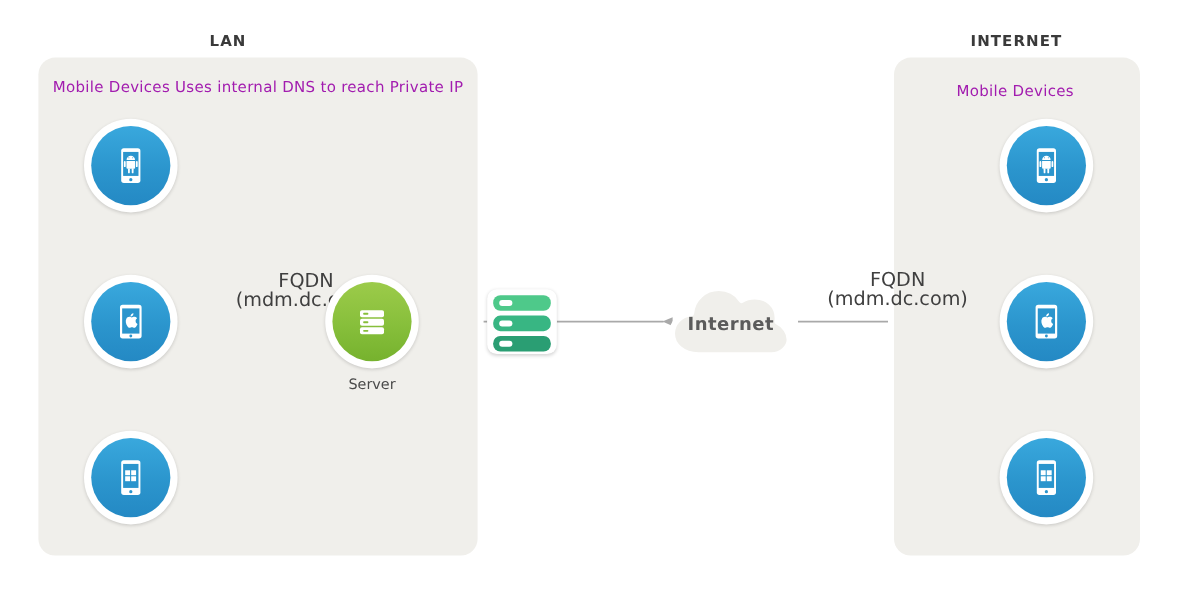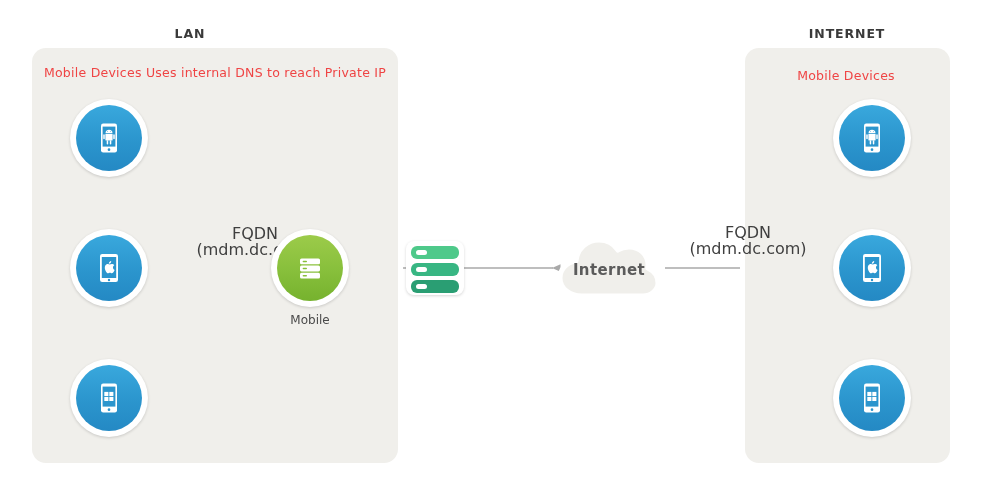--- a/index.html
+++ b/index.html
@@ -32,21 +32,21 @@
   .zone-box {
     position: absolute;
     background: #f0efeb;
     border-radius: 14px;
     box-shadow: 0 0 0 5px #ffffff, 0 1px 3px rgba(0,0,0,0.10);
   }
 
   .zone-caption {
     position: absolute;
     font-size: 12.5px;
-    color: #ef4444;
+    color: #a21caf;
     text-align: center;
     white-space: nowrap;
     letter-spacing: 0.25px;
   }
 
   
   .node {
     position: absolute;
     width: 78px;
     height: 78px;
@@ -260,21 +260,21 @@
           <rect x="8" y="22.7" width="20" height="5.8" rx="1.6"></rect>
         </g>
         <g fill="#87bf3b">
           <rect x="10.6" y="10.7" width="4.4" height="1.5" rx="0.75"></rect>
           <rect x="10.6" y="17.8" width="4.4" height="1.5" rx="0.75"></rect>
           <rect x="10.6" y="24.9" width="4.4" height="1.5" rx="0.75"></rect>
         </g>
       </svg>
     </div>
   </div>
-  <div class="node-label" style="left:260px; top:313px; width:100px;">Mobile</div>
+  <div class="node-label" style="left:260px; top:313px; width:100px;">Server</div>
 
   <div class="edge-device" style="left:406px; top:241px;">
     <div class="edge-bar edge-bar-1"></div>
     <div class="edge-bar edge-bar-2"></div>
     <div class="edge-bar edge-bar-3"></div>
   </div>
 
   <div class="cloud" style="left:549px; top:226px; width:120px; height:84px;">
     <svg width="120" height="84" viewBox="0 0 120 84">
       <path d="M33 70

